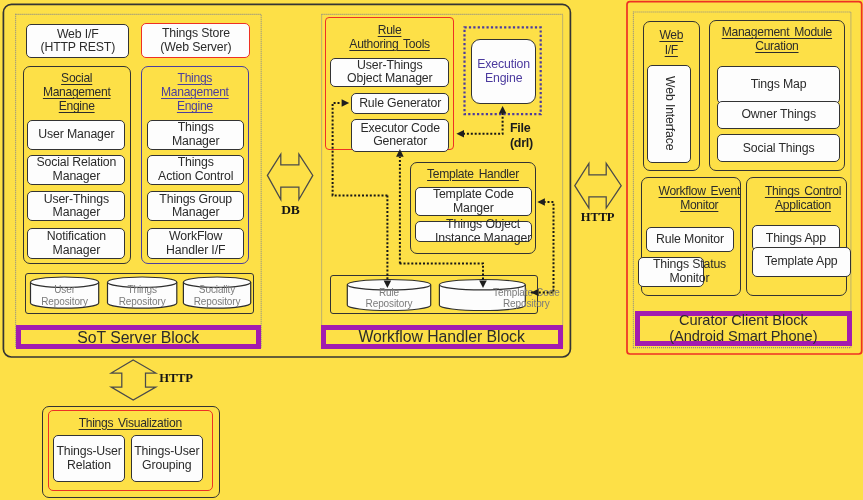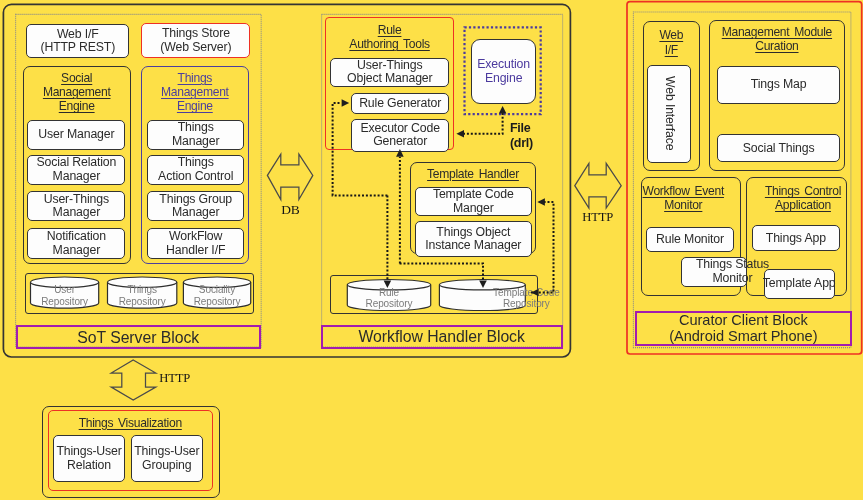--- a/index.html
+++ b/index.html
@@ -5,23 +5,23 @@
 html,body{margin:0;padding:0;}
 body{width:863px;height:500px;background:#fcfcfc;font-family:"Liberation Sans",sans-serif;overflow:hidden;position:relative;}
 #stage{position:relative;width:863px;height:500px;background:#fde047;}
 .cell{position:absolute;box-sizing:border-box;border:1.35px solid #333;border-radius:5px;background:#fdfdfd;
  display:flex;align-items:center;justify-content:center;text-align:center;color:#2b2b2b;font-size:12.3px;line-height:13.4px;letter-spacing:-0.15px;}
 .cell>div>div{white-space:pre;}
 .grp{position:absolute;box-sizing:border-box;border:1.35px solid #333;border-radius:7px;}
 .ttl{position:absolute;text-align:center;color:#2b2b2b;font-size:12.1px;line-height:14.2px;letter-spacing:-0.3px;word-spacing:1.8px;}
 .ttl>div{white-space:pre;}
 .ttl u{text-decoration:underline;text-underline-offset:1.5px;text-decoration-thickness:1px;}
-.blocklabel{position:absolute;box-sizing:border-box;border:2px solid #a21caf;display:flex;align-items:center;justify-content:center;white-space:pre;
+.blocklabel{position:absolute;box-sizing:border-box;border:5px solid #a21caf;display:flex;align-items:center;justify-content:center;white-space:pre;
  text-align:right;color:#2b2b2b;font-size:15.8px;line-height:17px;letter-spacing:-0.05px;}
-.conn{position:absolute;font-weight:normal;font-size:13.5px;color:#151515;font-family:"Liberation Serif",serif;letter-spacing:-0.2px;}
+.conn{position:absolute;font-weight:bold;font-size:13.5px;color:#151515;font-family:"Liberation Serif",serif;letter-spacing:-0.2px;}
 .vlabel-w{color:#2b2b2b;font-size:12.3px;letter-spacing:-0.15px;white-space:nowrap;}
 .repo{position:absolute;color:#7b7b7b;font-size:10.0px;line-height:11.4px;text-align:center;letter-spacing:-0.1px;}
 svg.layer{position:absolute;left:0;top:0;overflow:visible;}
 </style>
 </head>
 <body>
 
 <div id="stage">
 <svg class="layer" width="863" height="500" viewBox="0 0 863 500">
 <rect x="3.4" y="4.4" width="567" height="352.6" rx="8" ry="8" fill="none" stroke="#343434" stroke-width="1.7"></rect>
@@ -170,21 +170,21 @@
 <div class="grp" style="left:410.3px;top:161.7px;width:125.4px;height:92.0px;"></div>
 <div class="ttl" style="left:410.3px;top:167.0px;width:125.4px;">
       <div><u>Template Handler</u></div>
     </div>
 <div class="cell" style="left:414.5px;top:186.9px;width:117.6px;height:29.4px;">
       <div>
         <div>Template Code</div>
         <div>Manger</div>
       </div>
     </div>
-<div class="cell" style="left:414.5px;top:221.2px;width:117.6px;height:36px;">
+<div class="cell" style="left:414.5px;top:221.2px;width:117.6px;height:21px;justify-content:flex-end;">
       <div>
         <div>Things Object</div>
         <div>Instance Manager</div>
       </div>
     </div>
 <div class="grp" style="left:329.9px;top:274.6px;width:208.2px;height:39.0px;border-radius:3px;"></div>
 <div class="repo" style="left:347.3px;top:286.7px;width:83.4px;">
       <div>Rule</div>
       <div>Repository</div>
     </div>
@@ -204,52 +204,57 @@
 <div class="grp" style="left:708.5px;top:19.5px;width:136.8px;height:151.2px;"></div>
 <div class="ttl" style="left:708.5px;top:25.0px;width:136.8px;">
       <div><u>Management Module</u></div>
       <div><u>Curation</u></div>
     </div>
 <div class="cell" style="left:717.4px;top:66.1px;width:122.5px;height:38px;">
       <div>
         <div>Tings Map</div>
       </div>
     </div>
+<div class="cell" style="left:717.4px;top:100.8px;width:122.5px;height:28.7px;">
+      <div>
+        <div>Owner Things</div>
+      </div>
+    </div>
 <div class="cell" style="left:717.4px;top:134.1px;width:122.5px;height:28.4px;">
       <div>
         <div>Social Things</div>
       </div>
     </div>
 <div class="grp" style="left:640.9px;top:176.8px;width:100.5px;height:118.9px;"></div>
-<div class="ttl" style="left:633px;top:184.2px;width:100.5px;">
+<div class="ttl" style="left:649px;top:184.2px;width:100.5px;">
       <div><u>Workflow Event</u></div>
       <div><u>Monitor</u></div>
     </div>
 <div class="cell" style="left:646.3px;top:226.8px;width:87.5px;height:25.6px;">
       <div>
         <div>Rule Monitor</div>
       </div>
     </div>
-<div class="cell" style="left:681px;top:256.5px;width:66px;height:30.3px;padding-left:37px;">
+<div class="cell" style="left:638px;top:256.5px;width:66px;height:30.3px;padding-left:37px;">
       <div>
         <div>Things Status</div>
         <div>Monitor</div>
       </div>
     </div>
 <div class="grp" style="left:745.5px;top:176.8px;width:101.8px;height:118.9px;"></div>
 <div class="ttl" style="left:745.5px;top:184.2px;width:115px;">
       <div><u>Things Control</u></div>
       <div><u>Application</u></div>
     </div>
 <div class="cell" style="left:751.7px;top:225.4px;width:88.3px;height:25.7px;">
       <div>
         <div>Things App</div>
       </div>
     </div>
-<div class="cell" style="left:751.7px;top:269px;width:71px;height:30.3px;margin-left:12px;">
+<div class="cell" style="left:751.7px;top:247px;width:99px;height:30.3px;">
       <div>
         <div>Template App</div>
       </div>
     </div>
 <div class="blocklabel" style="left:634.8px;top:311px;width:217.1px;height:34.7px;flex-direction:column;font-size:14.6px;line-height:16.2px;"><span>Curator Client Block</span><span>(Android Smart Phone)</span></div>
 <div class="grp" style="left:42.0px;top:405.6px;width:177.9px;height:92.3px;"></div>
 <div class="grp" style="left:47.6px;top:409.6px;width:165.3px;height:81.1px;border-color:#ee3124;border-radius:5px;"></div>
 <div class="ttl" style="left:47.6px;top:415.5px;width:165.3px;">
       <div><u>Things Visualization</u></div>
     </div>

